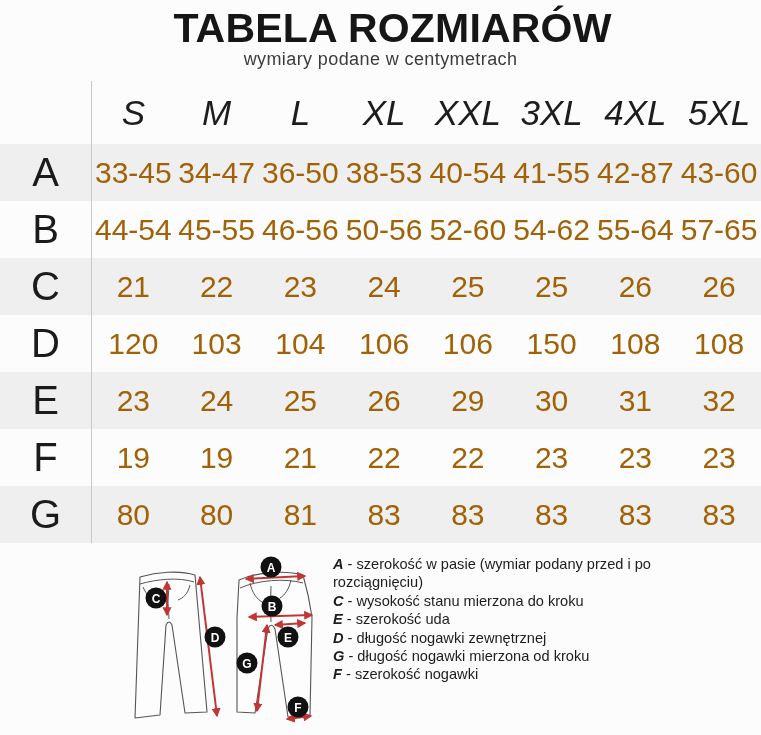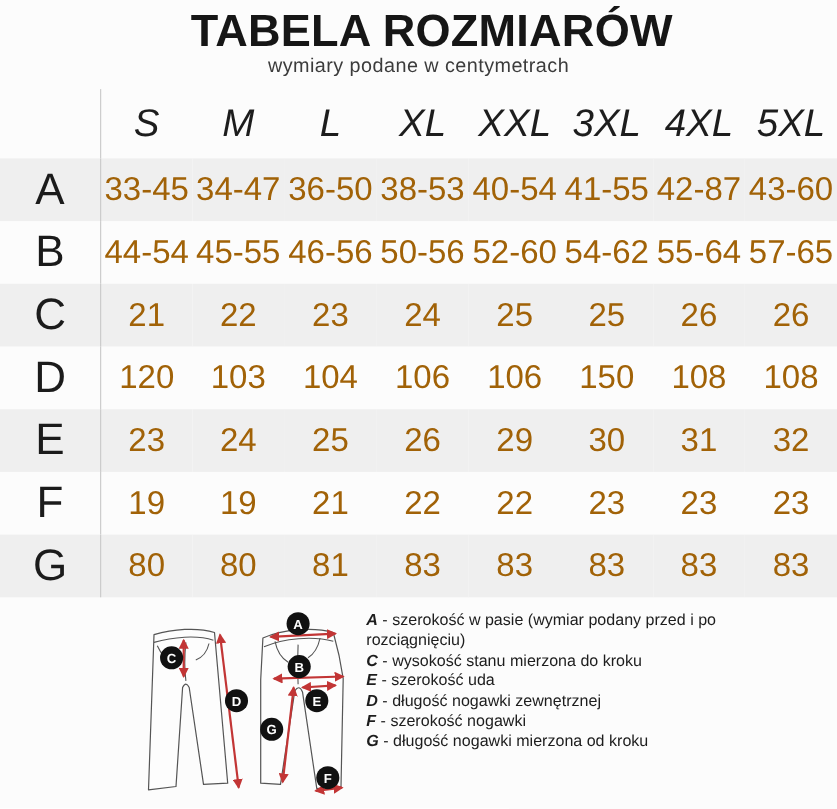--- a/index.html
+++ b/index.html
@@ -170,18 +170,18 @@
         <circle class="badge" cx="203" cy="152" r="10.5"></circle>
         <text class="badge-label" x="203" y="156.5">F</text>
       </g>
     </svg>
 
     <div class="legend">
         <div class="legend-item"><span class="legend-key">A</span> - szerokość w pasie (wymiar podany przed i po rozciągnięciu)</div>
         <div class="legend-item"><span class="legend-key">C</span> - wysokość stanu mierzona do kroku</div>
         <div class="legend-item"><span class="legend-key">E</span> - szerokość uda</div>
         <div class="legend-item"><span class="legend-key">D</span> - długość nogawki zewnętrznej</div>
+        <div class="legend-item"><span class="legend-key">G</span> - długość nogawki mierzona od kroku</div>
         <div class="legend-item"><span class="legend-key">F</span> - szerokość nogawki</div>
-        <div class="legend-item"><span class="legend-key">G</span> - długość nogawki mierzona od kroku</div>
       </div>
   </div>
 
 </div>
 
 </body></html>

